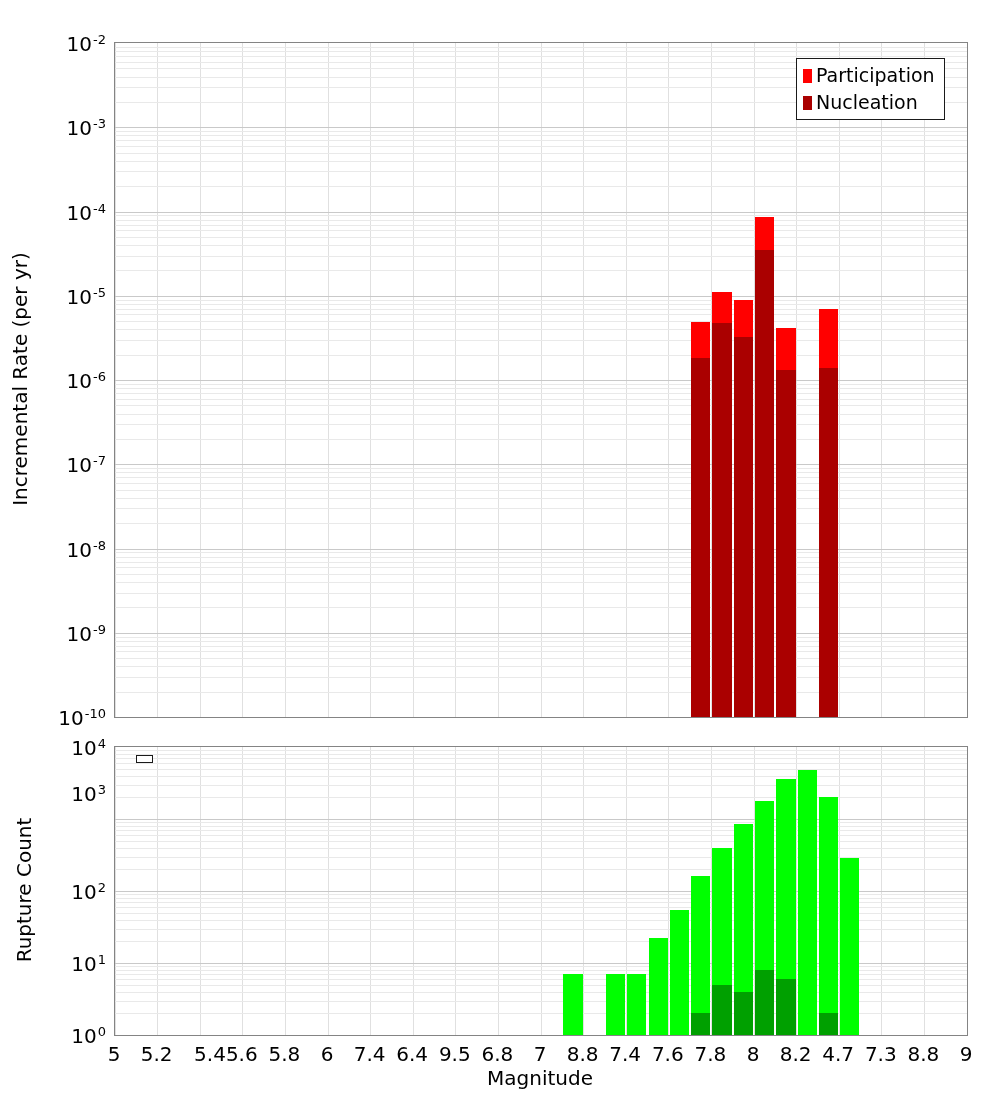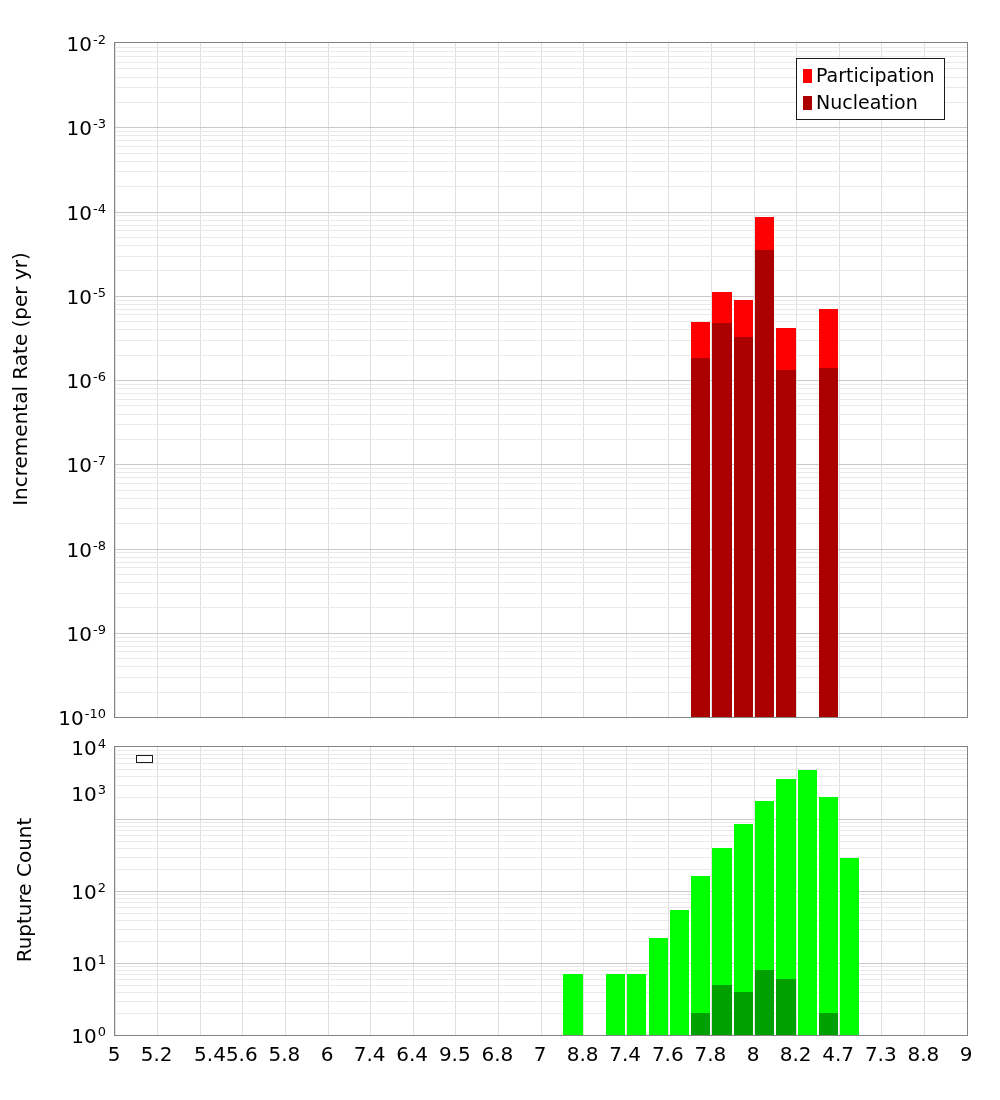--- a/index.html
+++ b/index.html
@@ -53,20 +53,21 @@
 </head>
 <body>
 
 <div class="figure">
 
 
   <div class="y-axis-title" style="left:20px;top:379px;">Incremental Rate (per yr)</div>
 
   <div class="y-axis-title" style="left:24px;top:890px;">Rupture Count</div>
 
+  <div class="x-axis-title">Magnitude</div>
 
   <div id="plot-rate" class="plot plot-rate">
       <div class="gridline-v grid-x" style="left: -0.5px;"></div>
       <div class="gridline-v grid-x" style="left: 42.1px;"></div>
       <div class="gridline-v grid-x" style="left: 84.7px;"></div>
       <div class="gridline-v grid-x" style="left: 127.3px;"></div>
       <div class="gridline-v grid-x" style="left: 169.9px;"></div>
       <div class="gridline-v grid-x" style="left: 212.5px;"></div>
       <div class="gridline-v grid-x" style="left: 255.1px;"></div>
       <div class="gridline-v grid-x" style="left: 297.7px;"></div>

